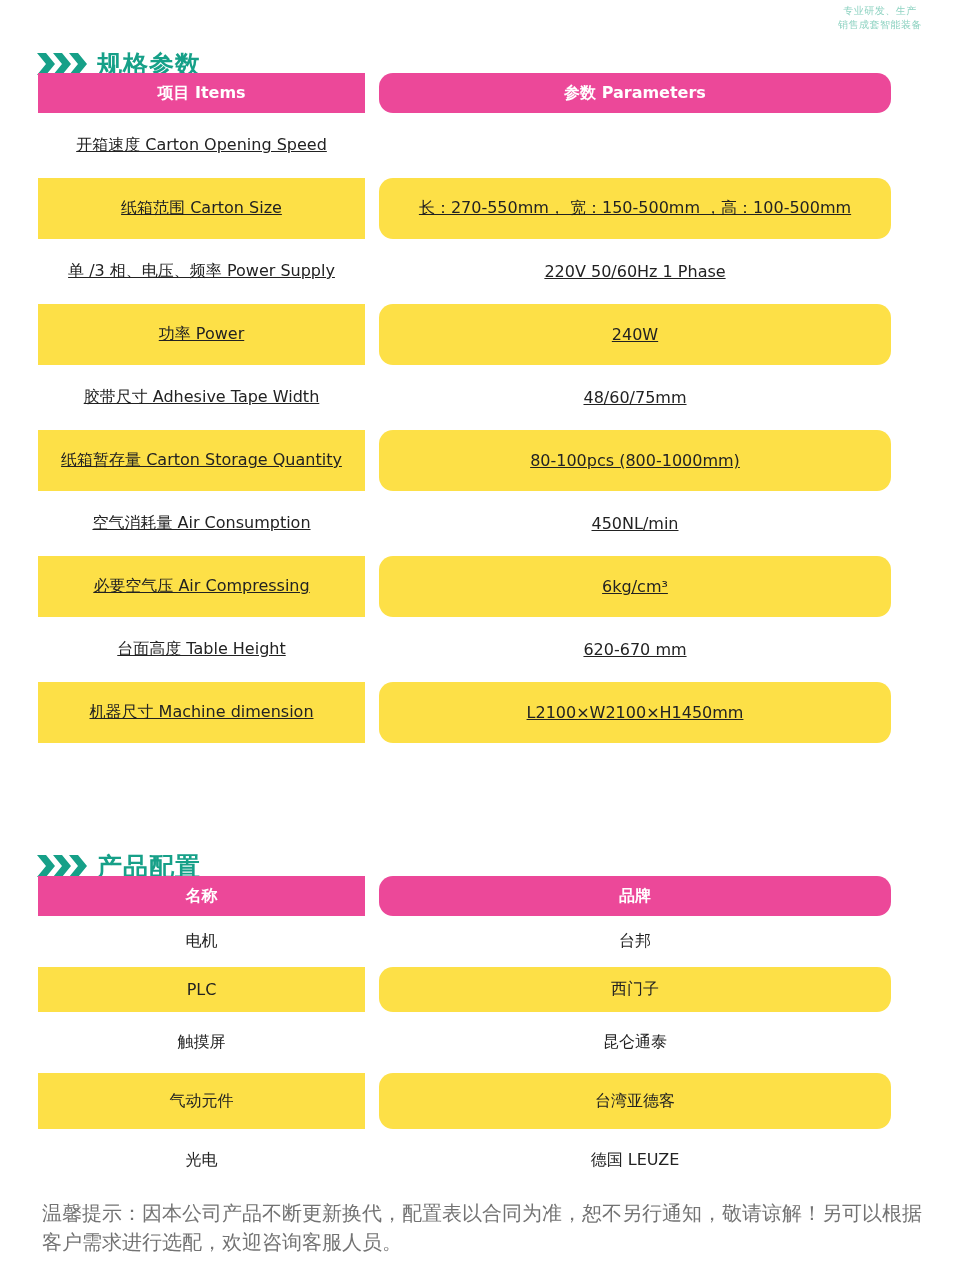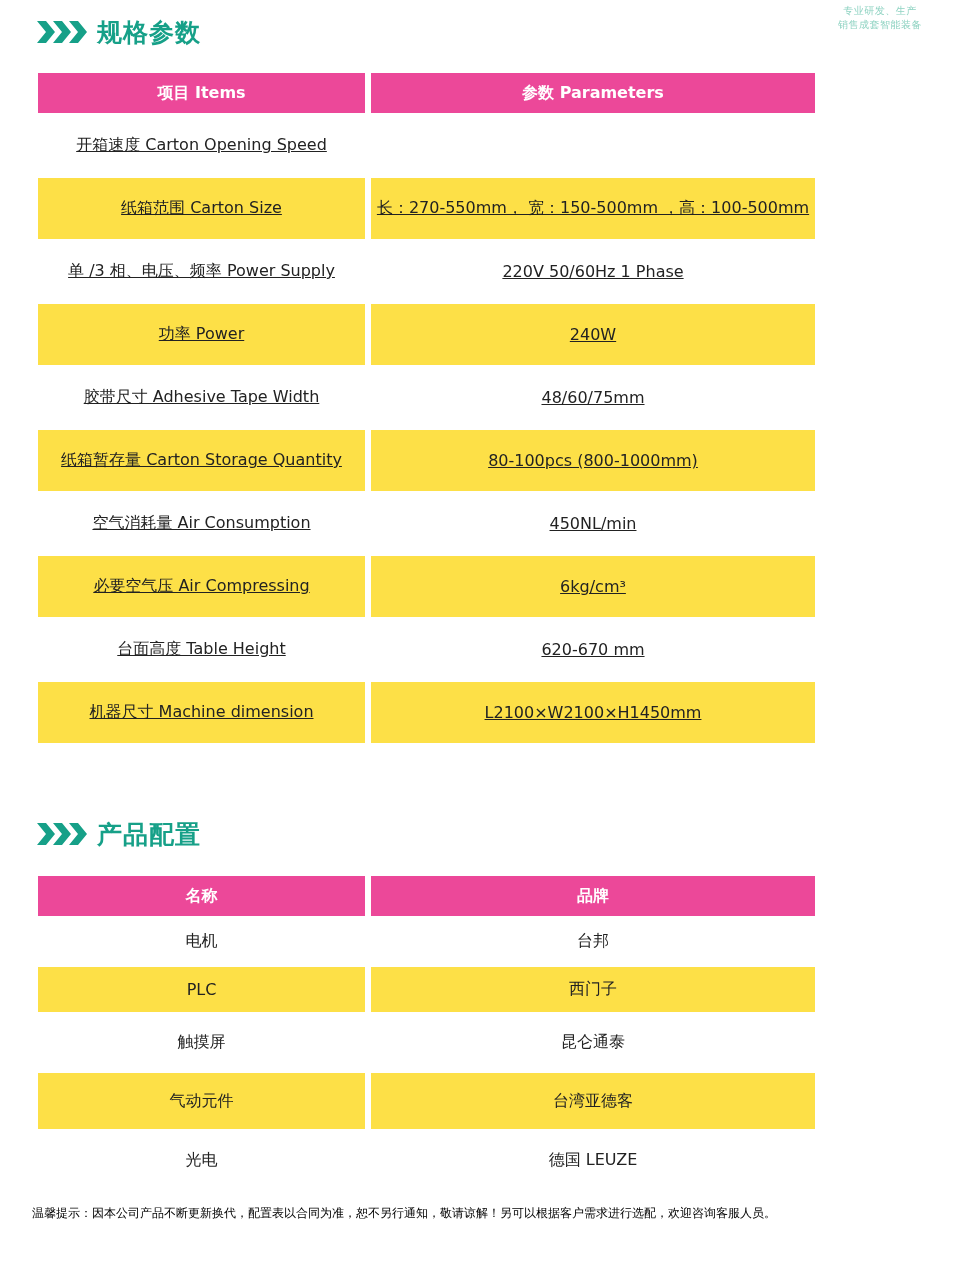--- a/index.html
+++ b/index.html
@@ -1,37 +1,37 @@
 <!DOCTYPE html>
 <html><head>
 <meta charset="utf-8">
 <style>
   html, body { margin: 0; padding: 0; background: #ffffff; }
   body { width: 960px; height: 1261px; position: relative; overflow: hidden;
          font-family: "DejaVu Sans", "Liberation Sans", sans-serif; color: #222; }
   .tagline { position: absolute; right: 38px; top: 4px; text-align: center;
              font-size: 10px; line-height: 14px; color: #8fd3c2; letter-spacing: 0.5px; }
-  .section-title { position: absolute; left: 37px; display: flex; align-items: center; height: 40px; }
+  .section-title { position: absolute; left: 37px; display: flex; align-items: center; height: 40px; margin-top: 32px; }
   .section-title .chev { display: flex; align-items: center; margin-right: 8px; }
   .section-title .chev svg { display: block; }
   .section-title .txt { font-size: 25px; font-weight: bold; color: #16a088; letter-spacing: 1px; }
 
   .tbl { position: absolute; left: 38px; width: 881px; border-collapse: separate; border-spacing: 0; }
   .tbl .row { display: flex; }
   .tbl .c1 { width: 327px; }
-  .tbl .c2 { width: 444px; margin-left: 6px; }
+  .tbl .c2 { width: 512px; margin-left: 14px; border-radius: 14px; }
   .tbl .cell { display: flex; align-items: center; justify-content: center; font-size: 16px; color: #222; }
   .tbl .hdr .cell { background: #ec4899; color: #ffffff; font-size: 16px; font-weight: bold; height: 40px; }
   .tbl .hdr { margin-bottom: 1px; }
   .tbl .alt .cell { background: #fde047; }
   .spec .row.body .cell { height: 61px; }
   .spec .row.body { margin-top: 2px; text-decoration: underline; }
   .conf .row.body { margin-top: 2px; }
 
-  .note { position: absolute; left: 32px; top: 1199px; width: 890px; font-size: 12px; line-height: 29px; color: #000000; }
+  .note { position: absolute; left: 42px; top: 1199px; width: 890px; font-size: 20px; line-height: 29px; color: #737373; }
 </style>
 </head>
 <body>
 
 <div class="tagline">
   <div>专业研发、生产</div>
   <div>销售成套智能装备</div>
 </div>
 
 <div class="section-title" style="top:12px;">

